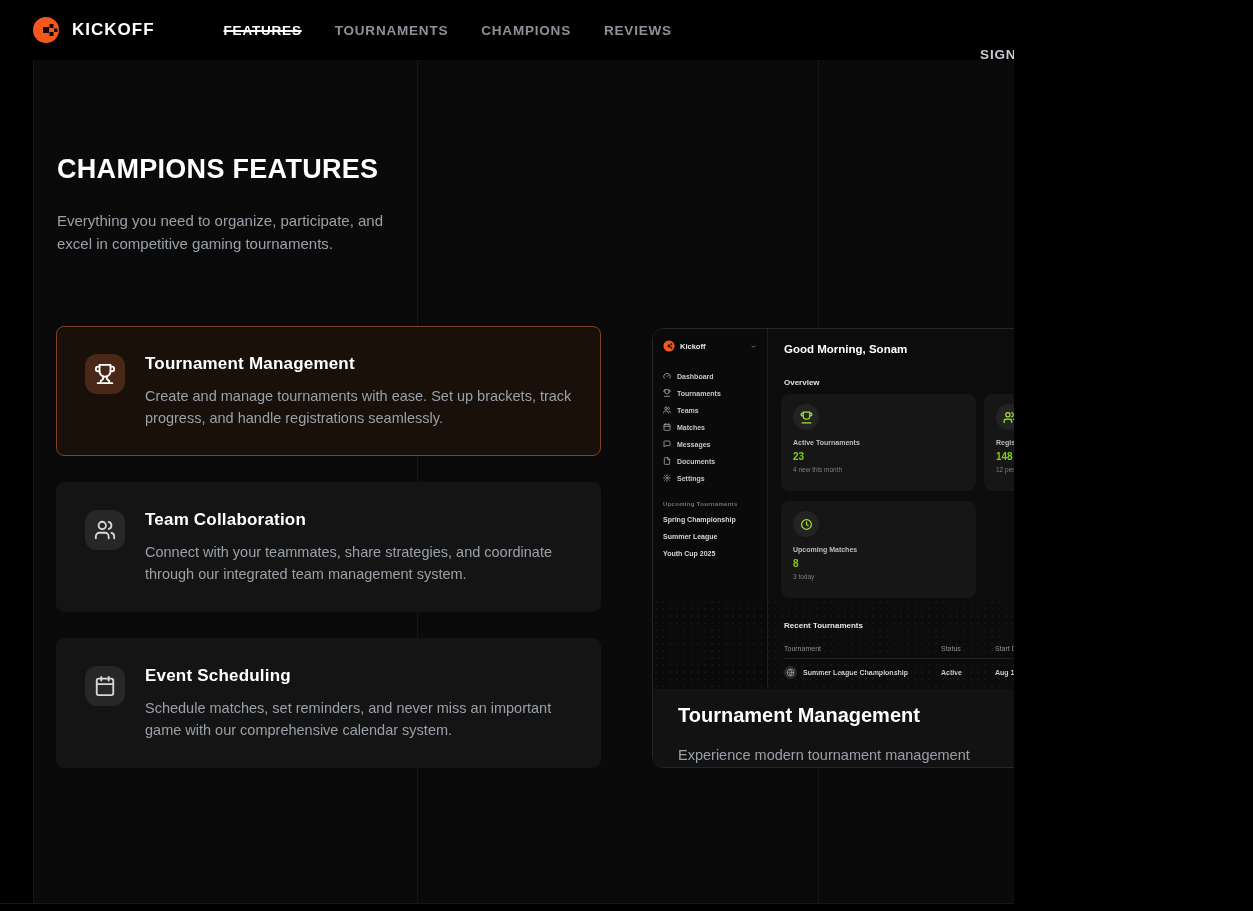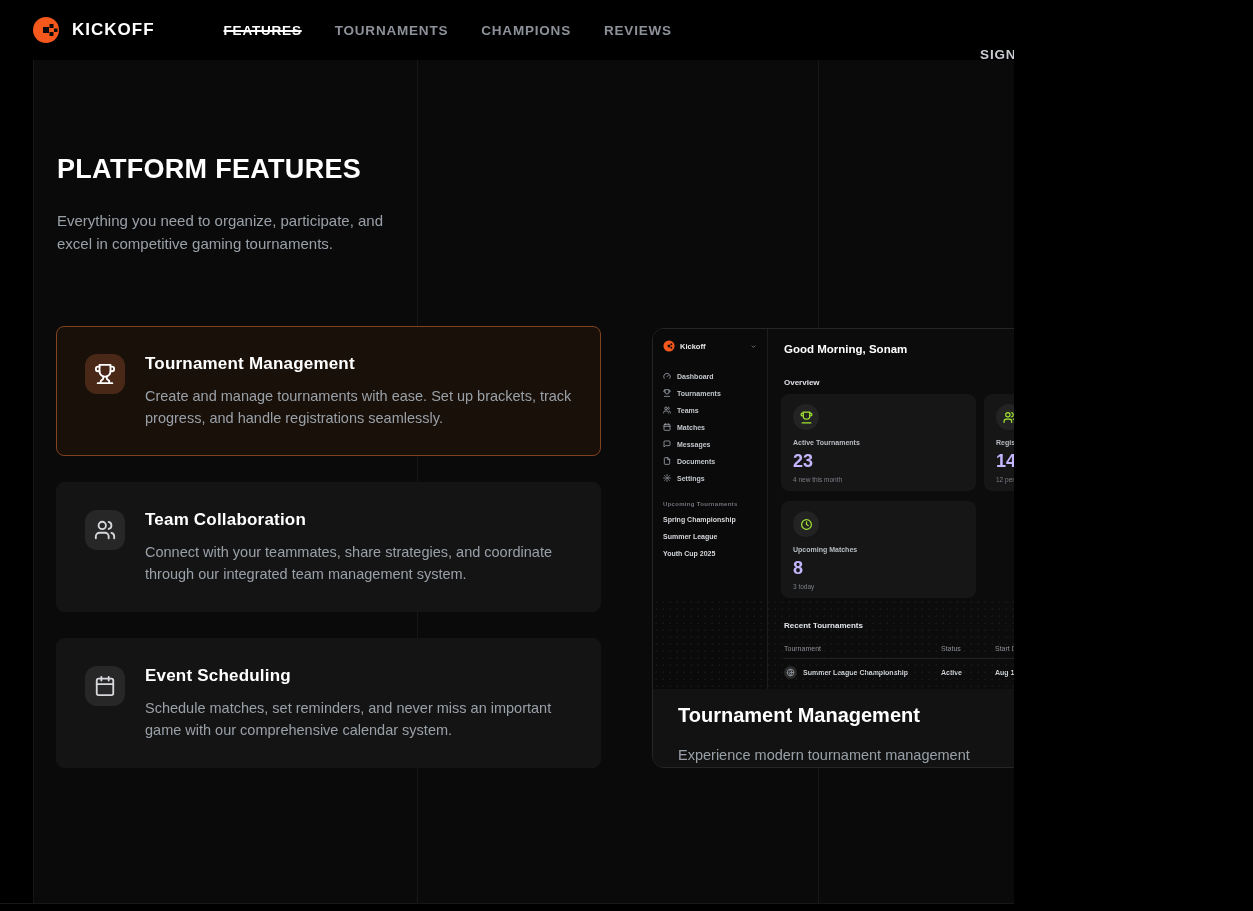--- a/index.html
+++ b/index.html
@@ -54,21 +54,21 @@
 
   .m-main { position:absolute; left:115px; top:0; width:429px; height:360px; }
   .m-greeting { position:absolute; left:16px; top:14px; color:#fff; font-size:11.5px; font-weight:800; }
   .m-period { position:absolute; right:24px; top:43px; width:63px; height:19px; background:#1e1e1e; border:1px solid #2b2b2b; border-radius:4px; display:flex; align-items:center; padding:0 5px; color:#cfd3d8; font-size:7px; font-weight:600; }
   .m-period .updown { margin-left:auto; display:flex; color:#8d9199; }
   .m-overview { position:absolute; left:16px; top:49px; color:#dfe2e6; font-size:8px; font-weight:700; }
 
   .stat-card { position:absolute; width:195px; height:97px; background:#161616; border-radius:8px; padding:10px 12px; }
   .stat-icon { width:26px; height:26px; border-radius:50%; background:#232323; color:#a3e635; display:flex; align-items:center; justify-content:center; }
   .stat-label { margin-top:9px; color:#b9bdc3; font-size:7px; font-weight:600; }
-  .stat-value { margin-top:5px; color:#c4b5fd; font-size:18px; font-weight:800; }
+  .stat-value { margin-top:5px; color:#84cc16; font-size:10px; font-weight:800; }
   .stat-sub { margin-top:4px; color:#7a7f86; font-size:6.5px; }
 
   .m-recent-title { position:absolute; left:16px; top:292px; color:#e3e6ea; font-size:8px; font-weight:700; }
   .m-table { position:absolute; left:16px; top:310px; width:397px; }
   .m-tr { display:flex; align-items:center; height:20px; }
   .m-tr.head { color:#8d9199; font-size:7px; border-bottom:1px solid #222; }
   .m-tr.row { color:#cfd3d8; font-size:7px; font-weight:600; height:26px; }
   .c-tournament { width:157px; display:flex; align-items:center; gap:6px; }
   .c-status { width:54px; }
   .c-date { width:56px; }
@@ -112,21 +112,21 @@
       <a>CHAMPIONS</a>
       <a>REVIEWS</a>
     </nav>
     <div class="header-right">
       <span class="signin">SIGN IN</span>
       <button class="cta">GET STARTED</button>
     </div>
   </header>
 
   <section class="hero">
-    <h1>PLATFORM FEATURES</h1>
+    <h1>CHAMPIONS FEATURES</h1>
     <p>Everything you need to organize, participate, and excel in competitive gaming tournaments.</p>
   </section>
 
   <article class="feature-card active" style="top:326px">
     <div class="icon-tile">
       <svg width="22" height="22" viewBox="0 0 24 24" fill="none" stroke="currentColor" stroke-width="2" stroke-linecap="round" stroke-linejoin="round">
         <path d="M6 9H4.5a2.5 2.5 0 0 1 0-5H6"></path>
           <path d="M18 9h1.5a2.5 2.5 0 0 0 0-5H18"></path>
         <path d="M4 22h16"></path>
           <path d="M10 14.66V17c0 .55-.47.98-.97 1.21C7.85 18.75 7 20.24 7 22"></path>

